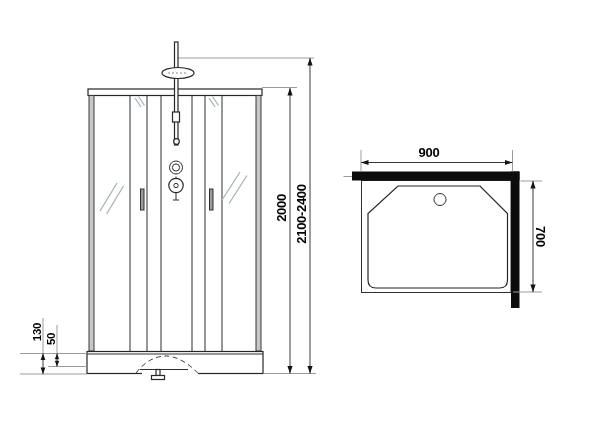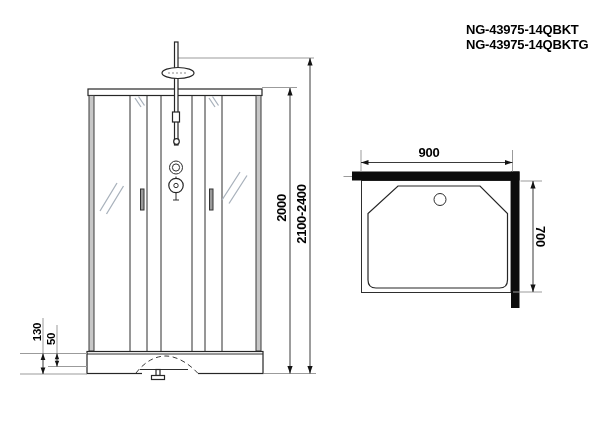--- a/index.html
+++ b/index.html
@@ -141,18 +141,14 @@
       <path class="arr" d="M512.5,162.5 l-7.5,-2.6 l0,5.2 z"></path>
       <text class="dimtxt" x="429" y="157" text-anchor="middle">900</text>
 
       <line class="dim" x1="533" y1="181" x2="533" y2="292"></line>
       <path class="arr" d="M533,181 l-2.6,7.5 l5.2,0 z"></path>
       <path class="arr" d="M533,292 l-2.6,-7.5 l5.2,0 z"></path>
       <text class="dimtxt" transform="translate(536,236.5) rotate(90)" text-anchor="middle">700</text>
     </g>
   </svg>
 
-  <div class="models">
-    <div>NG-43975-14QBKT</div>
-    <div>NG-43975-14QBKTG</div>
-  </div>
 
 </div>
 
 </body></html>

